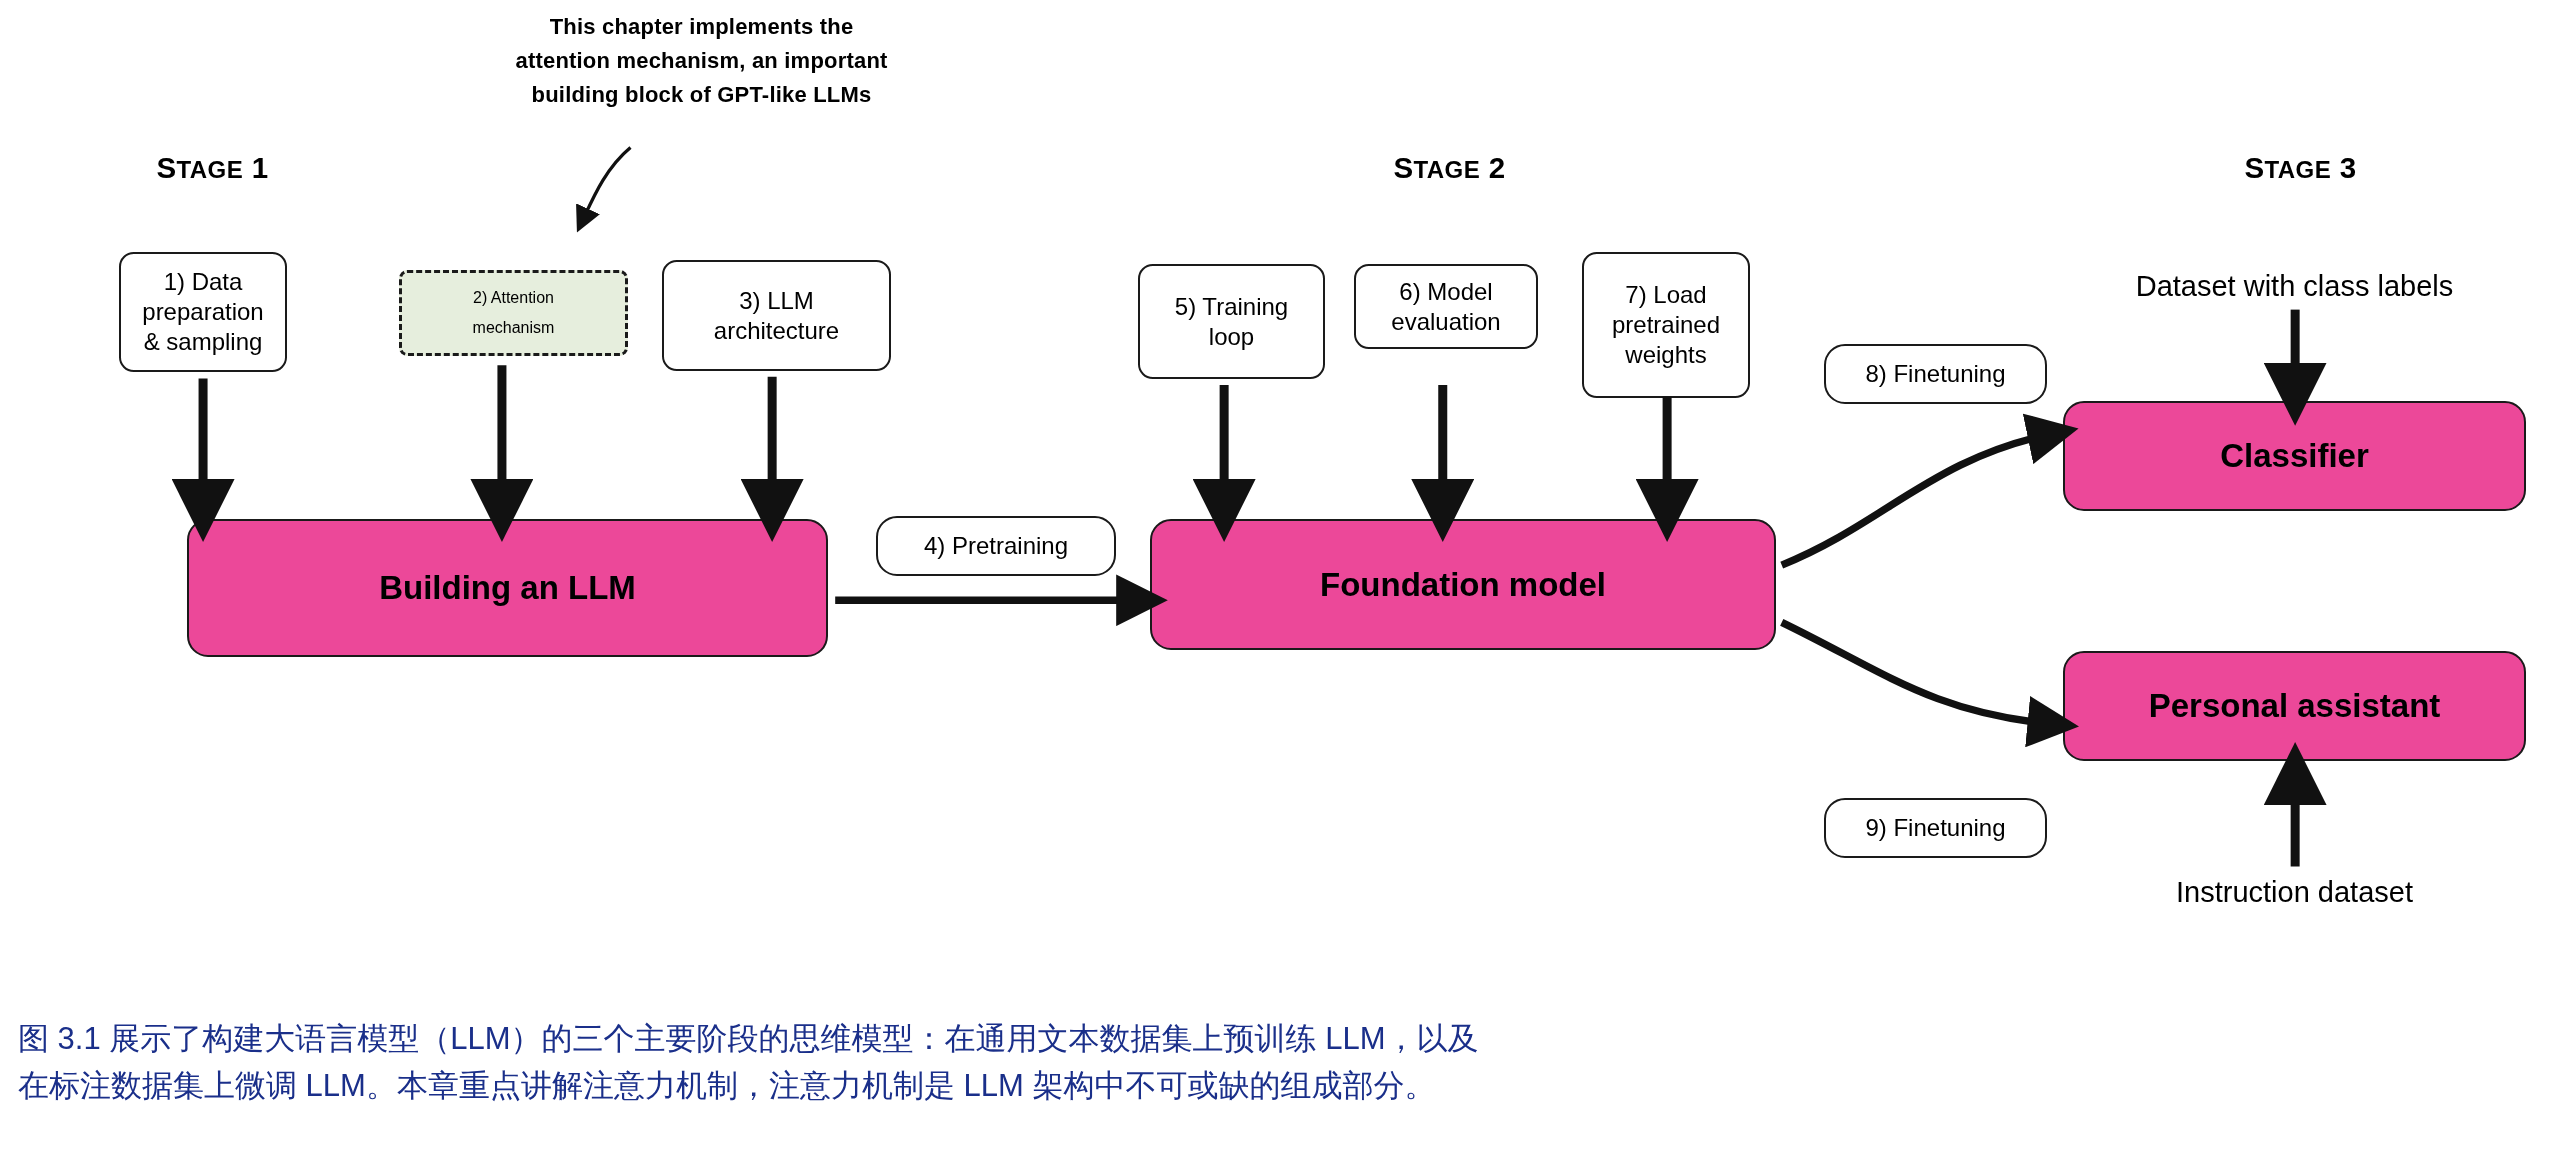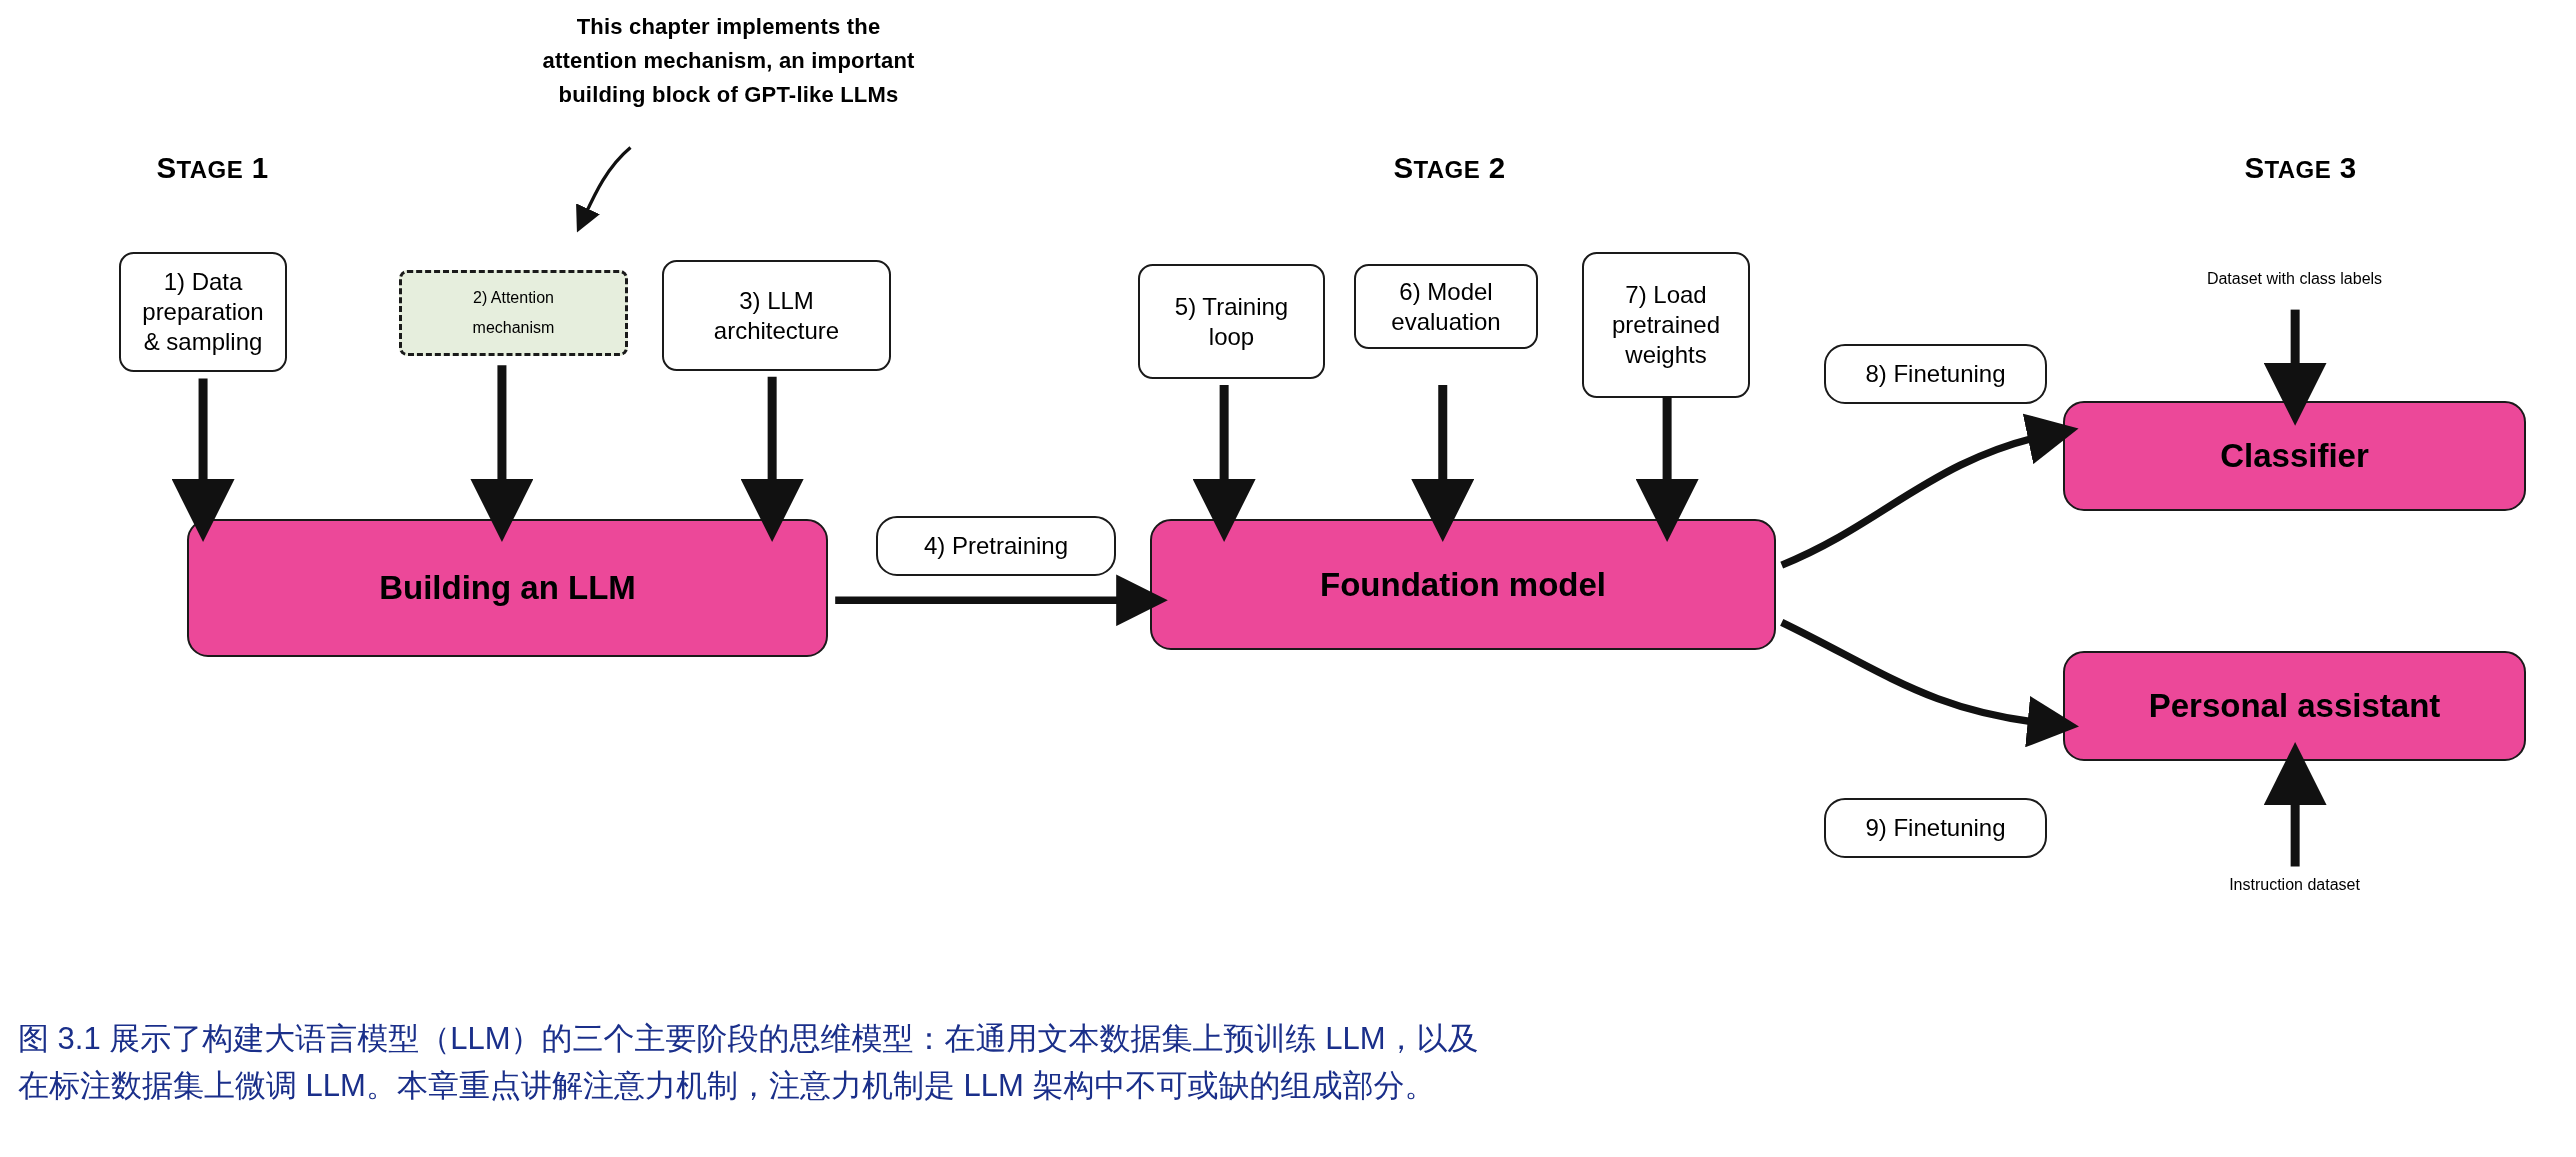--- a/index.html
+++ b/index.html
@@ -86,21 +86,21 @@
     background: #ffffff;
     display: flex;
     align-items: center;
     justify-content: center;
     text-align: center;
     font-size: 24px;
     color: #000;
     padding: 0 8.2px;
   }
   .plain-label {
-    font-size: 16px;
+    font-size: 29px;
     color: #000;
     text-align: center;
     white-space: nowrap;
   }
   .caption {
     font-size: 31px;
     line-height: 47px;
     color: #1a2f8a;
     font-family: "Liberation Sans", sans-serif;
   }
@@ -110,21 +110,21 @@
     width: 2576px;
     height: 1158px;
     pointer-events: none;
   }
 </style>
 </head>
 <body>
 
 <div id="canvas">
 
-  <div class="abs annot" style="left:442px; top:9.8px; width:573px;">
+  <div class="abs annot" style="left:415px; top:9.8px; width:573px;">
     <div>This chapter implements the</div>
     <div>attention mechanism, an important</div>
     <div>building block of GPT-like LLMs</div>
   </div>
 
   <div class="abs stage-title" style="left:106px; top:151px; width:213px;">
     <span>S</span><span class="small-caps">TAGE</span>&nbsp;<span>1</span>
   </div>
   <div class="abs stage-title" style="left:1343px; top:151px; width:213px;">
     <span>S</span><span class="small-caps">TAGE</span>&nbsp;<span>2</span>

